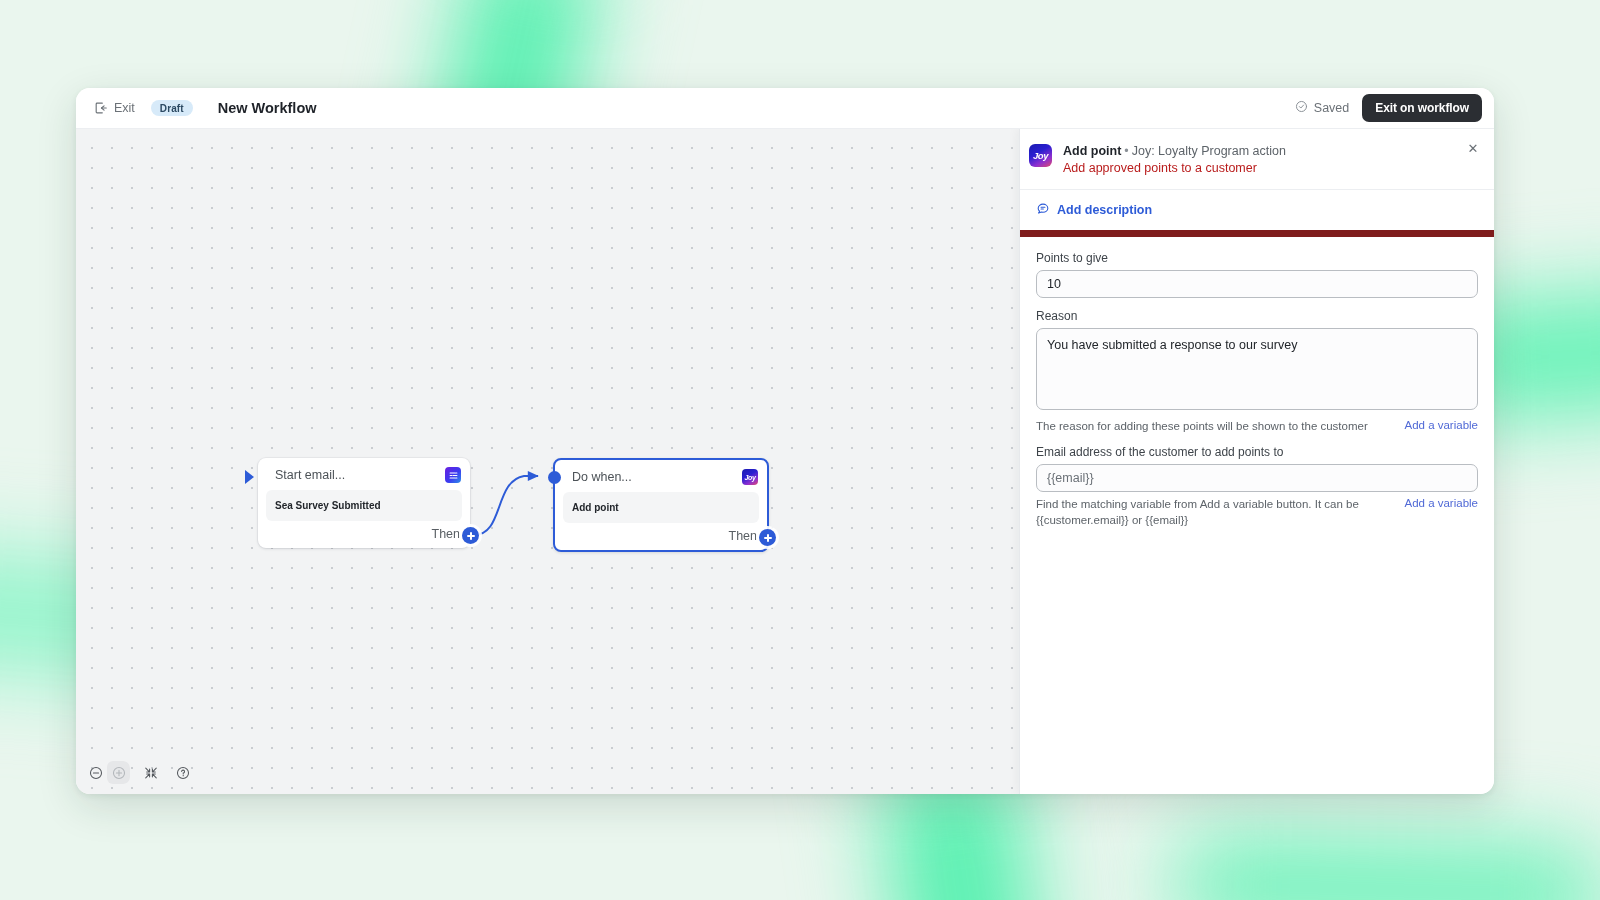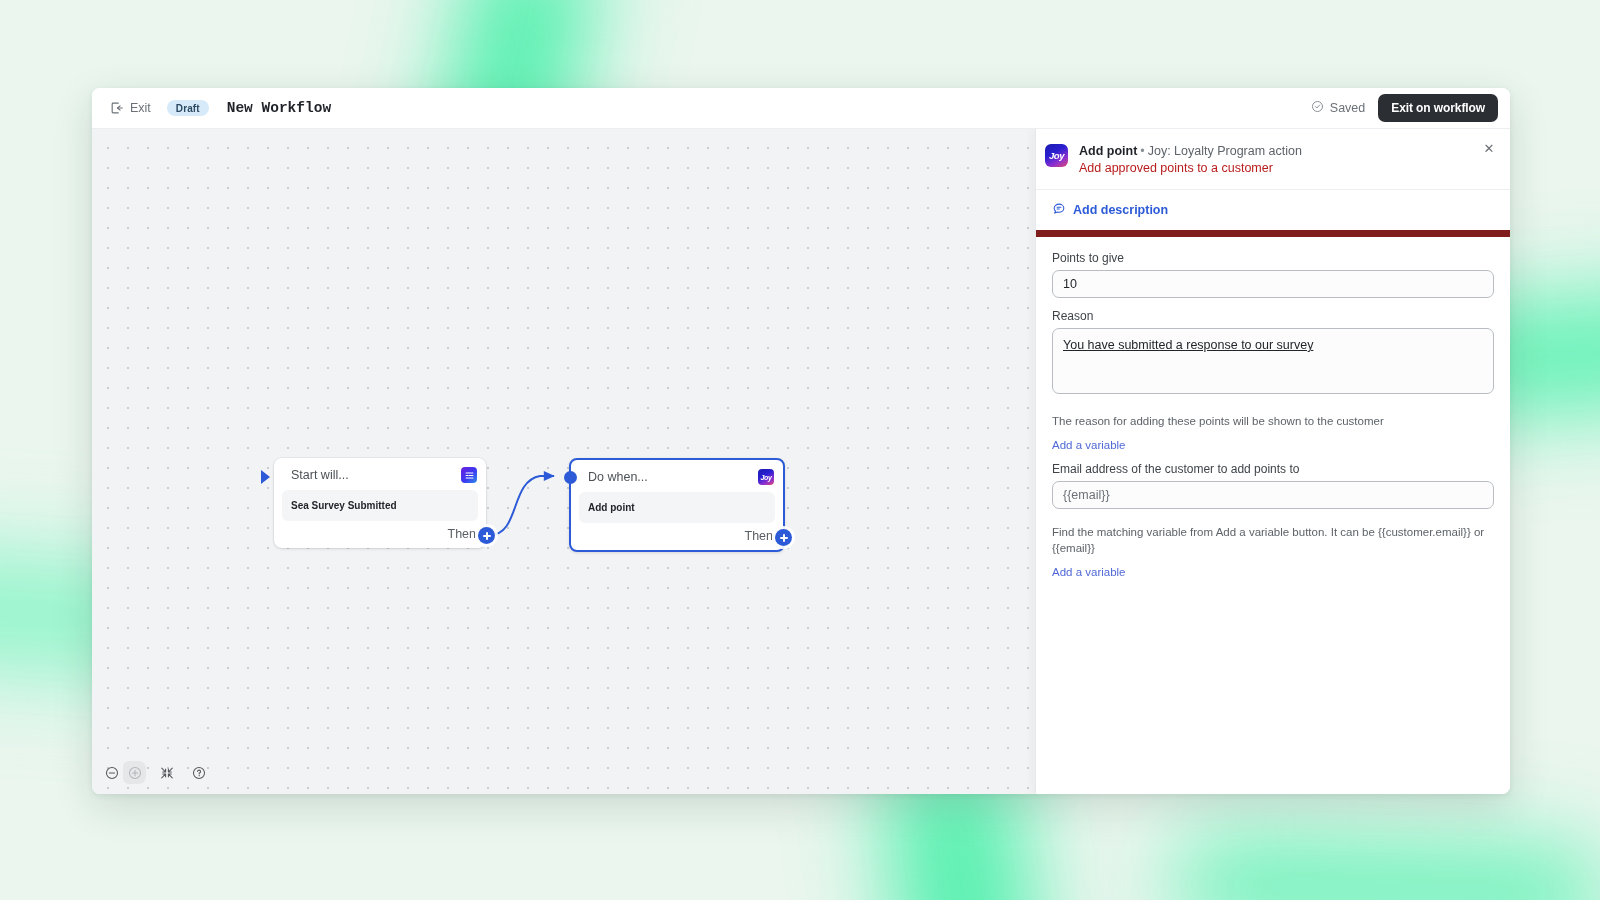--- a/index.html
+++ b/index.html
@@ -60,26 +60,26 @@
     height: 90px;
     left: 1180px;
     top: 845px;
     background: #60f2b5;
     transform: rotate(2deg);
   }
 
   
   #app-window {
     position: absolute;
-    left: 92px;
+    left: 76px;
     top: 88px;
     width: 1418px;
     height: 706px;
     background: #ffffff;
-    border-radius: 8px;
+    border-radius: 14px;
     box-shadow: 0 12px 40px rgba(20, 50, 35, 0.14), 0 2px 6px rgba(20, 50, 35, 0.08);
     overflow: hidden;
     display: flex;
     flex-direction: column;
   }
 
   
   #topbar {
     height: 40px;
     min-height: 40px;
@@ -113,22 +113,21 @@
     font-size: 10px;
     font-weight: 600;
     padding: 2.5px 9px;
     border-radius: 9px;
     letter-spacing: 0.1px;
   }
   .wf-title {
     font-size: 14.5px;
     font-weight: 700;
     color: #1f2329;
-    margin-left: 6px;
-    font-family: Liberation Mono, monospace;
+    margin-left: 13px;
   }
   .topbar-right {
     margin-left: auto;
     display: flex;
     align-items: center;
     gap: 13px;
   }
   .saved-ind {
     display: flex;
     align-items: center;
@@ -406,33 +405,31 @@
     border-radius: 7px;
     background: #fcfcfd;
     padding: 6px 10px;
     font-size: 12.5px;
     color: #22262b;
     font-family: "Liberation Sans", sans-serif;
     outline: none;
   }
   .text-input::placeholder { color: #6b7177; }
   textarea.text-input {
-    height: 66px;
+    height: 82px;
     resize: none;
     padding-top: 8px;
     line-height: 1.4;
-    text-decoration: underline;
   }
   .field-block { margin-bottom: 11px; }
   .help-row {
     display: flex;
     align-items: flex-start;
     gap: 10px;
-    margin-top: 16px;
-    flex-direction: column;
+    margin-top: 5px;
   }
   .help-text {
     font-size: 11.5px;
     color: #5d6369;
     line-height: 1.35;
     flex: 1;
   }
   .add-var-link {
     color: #5069d6;
     font-size: 11.5px;
@@ -493,21 +490,21 @@
           <marker id="arrowhead" markerWidth="7" markerHeight="7" refX="5.6" refY="3" orient="auto">
             <path d="M0.5,0.5 L6,3 L0.5,5.5 z" fill="#2d5bd7"></path>
           </marker>
         </defs>
         <path d="M 398 406 C 428 406, 418 352, 448 347 L 462 347" fill="none" stroke="#2d5bd7" stroke-width="2" marker-end="url(#arrowhead)"></path>
       </svg>
 
       <div class="node" style="left:182px; top:329px;">
         <div class="left-arrow"></div>
         <div class="node-head">
-          <span class="node-head-label">Start will...</span>
+          <span class="node-head-label">Start email...</span>
           <span class="node-app-icon icon-trigger">
             <svg width="11" height="11" viewBox="0 0 16 16" fill="none" stroke="#ffffff" stroke-width="1.5" stroke-linecap="round">
               <path d="M3 4.5h7"></path>
                 <path d="M13 4.5h-2"></path>
               <path d="M3 8h3"></path>
                 <path d="M13 8H7.5"></path>
               <path d="M3 11.5h7"></path>
                 <path d="M13 11.5h-2"></path>
             </svg>
           </span>

